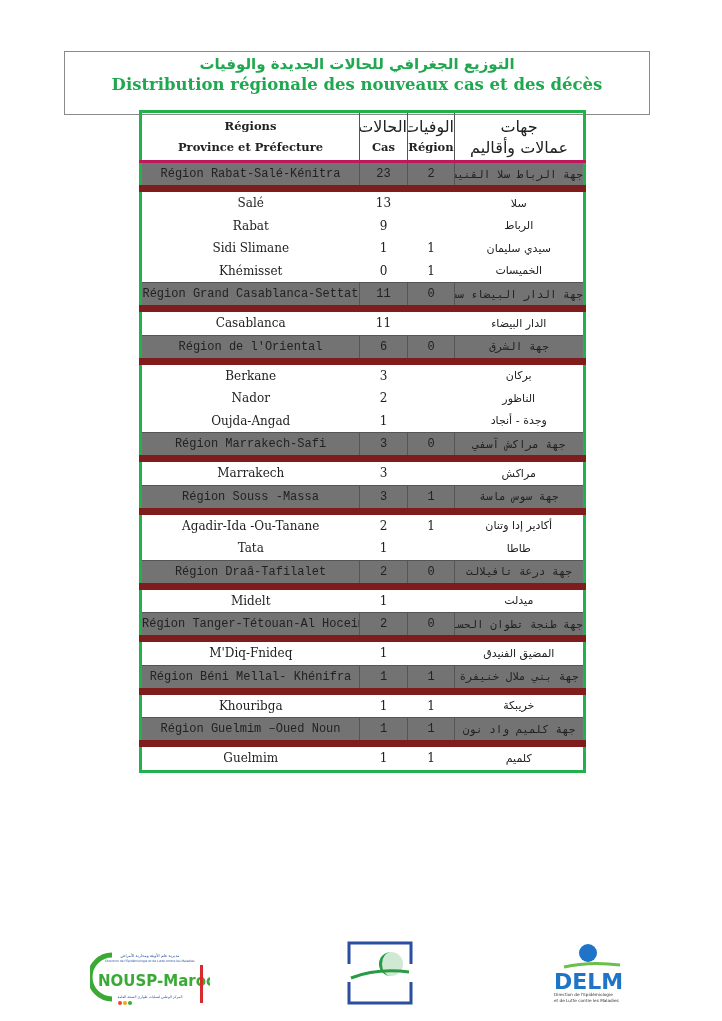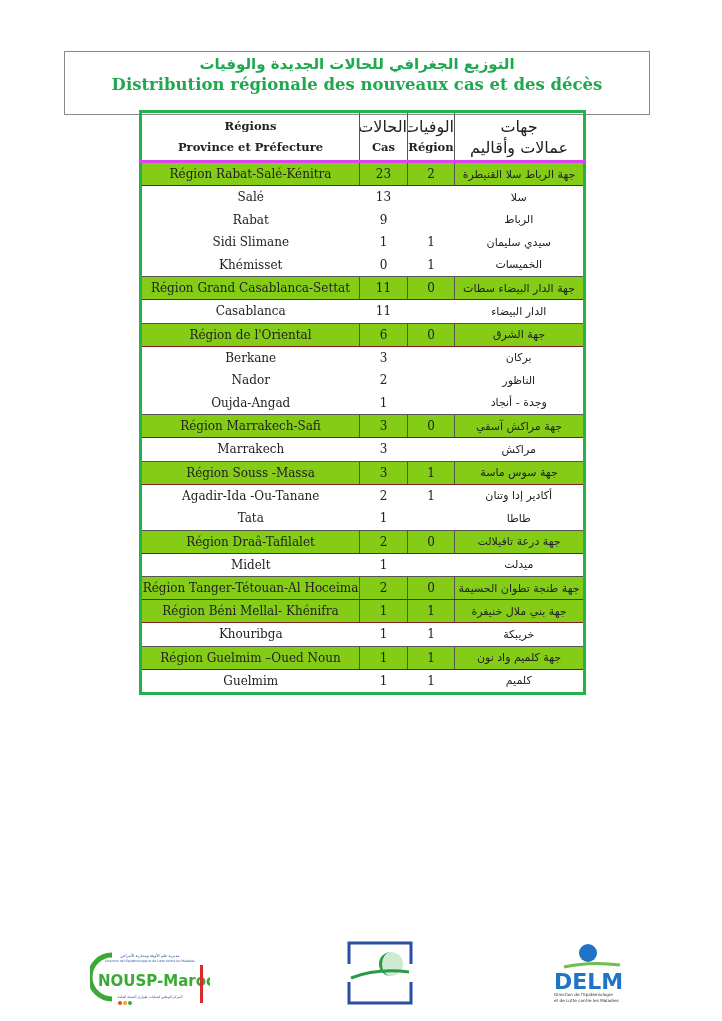--- a/index.html
+++ b/index.html
@@ -6,24 +6,24 @@
   body { width:722px; height:1021px; position:relative; overflow:hidden; font-family:"DejaVu Serif", serif; color:#222; }
   .title-box { position:absolute; left:64px; top:51px; width:586px; height:64px; border:1px solid #8a8a8a; box-sizing:border-box; text-align:center; }
   .title-ar { font-family:"DejaVu Sans", sans-serif; font-weight:bold; color:#1fa84f; font-size:15px; line-height:20px; margin-top:2px; direction:rtl; }
   .title-fr { font-family:"DejaVu Serif", serif; font-weight:bold; color:#1fa84f; font-size:16.5px; line-height:22px; }
   table.dist { position:absolute; left:139px; top:110px; width:444px; border-collapse:collapse; border:3px solid #22b14c; table-layout:fixed; font-size:12px; }
   table.dist td, table.dist th { padding:0; text-align:center; overflow:hidden; white-space:nowrap; }
   .col-region { width:219px; }
   .col-cas { width:48px; }
   .col-deces { width:47px; }
   .col-ar { width:130px; }
-  thead th { font-weight:bold; height:47px; border-right:1px solid #555; border-bottom:3px solid #d946ef; font-size:11.5px; line-height:21px; vertical-align:middle; }
+  thead th { font-weight:bold; height:47px; border-right:1px solid #555; border-bottom:3px solid #be185d; font-size:11.5px; line-height:21px; vertical-align:middle; }
   thead th:last-child { border-right:none; }
   thead th .ar { font-family:"DejaVu Sans", sans-serif; font-weight:normal; font-size:16px; direction:rtl; display:block; }
-  tr.region td { background:#84cc16; height:22px; border-top:1px solid #555; border-bottom:1px solid #7f1d1d; border-right:1px solid #555; }
+  tr.region td { background:#737373; height:22px; border-top:1px solid #555; border-bottom:7px solid #7f1d1d; border-right:1px solid #555;font-family:Liberation Mono, monospace; }
   tr.region td:last-child { border-right:none; }
   tr.prov td { height:22.5px; background:#fff; }
   td.ar { font-family:"DejaVu Sans", sans-serif; font-size:11px; direction:rtl; }
   td.num { font-size:12px; }
   .logo { position:absolute; }
   .logo-nousp { left:90px; top:945px; width:120px; height:62px; }
   .logo-center { left:347px; top:940px; width:67px; height:66px; }
   .logo-delm { left:550px; top:943px; width:90px; height:62px; }
 </style>
 </head>
@@ -168,20 +168,26 @@
         <td>Midelt</td>
         <td class="num">1</td>
         <td class="num"></td>
         <td class="ar">ميدلت</td>
       </tr>
       <tr class="region">
         <td>Région Tanger-Tétouan-Al Hoceima</td>
         <td class="num">2</td>
         <td class="num">0</td>
         <td class="ar">جهة طنجة تطوان الحسيمة</td>
+      </tr>
+      <tr class="prov">
+        <td>M'Diq-Fnideq</td>
+        <td class="num">1</td>
+        <td class="num"></td>
+        <td class="ar">المضيق الفنيدق</td>
       </tr>
       <tr class="region">
         <td>Région Béni Mellal- Khénifra</td>
         <td class="num">1</td>
         <td class="num">1</td>
         <td class="ar">جهة بني ملال خنيفرة</td>
       </tr>
       <tr class="prov">
         <td>Khouribga</td>
         <td class="num">1</td>

